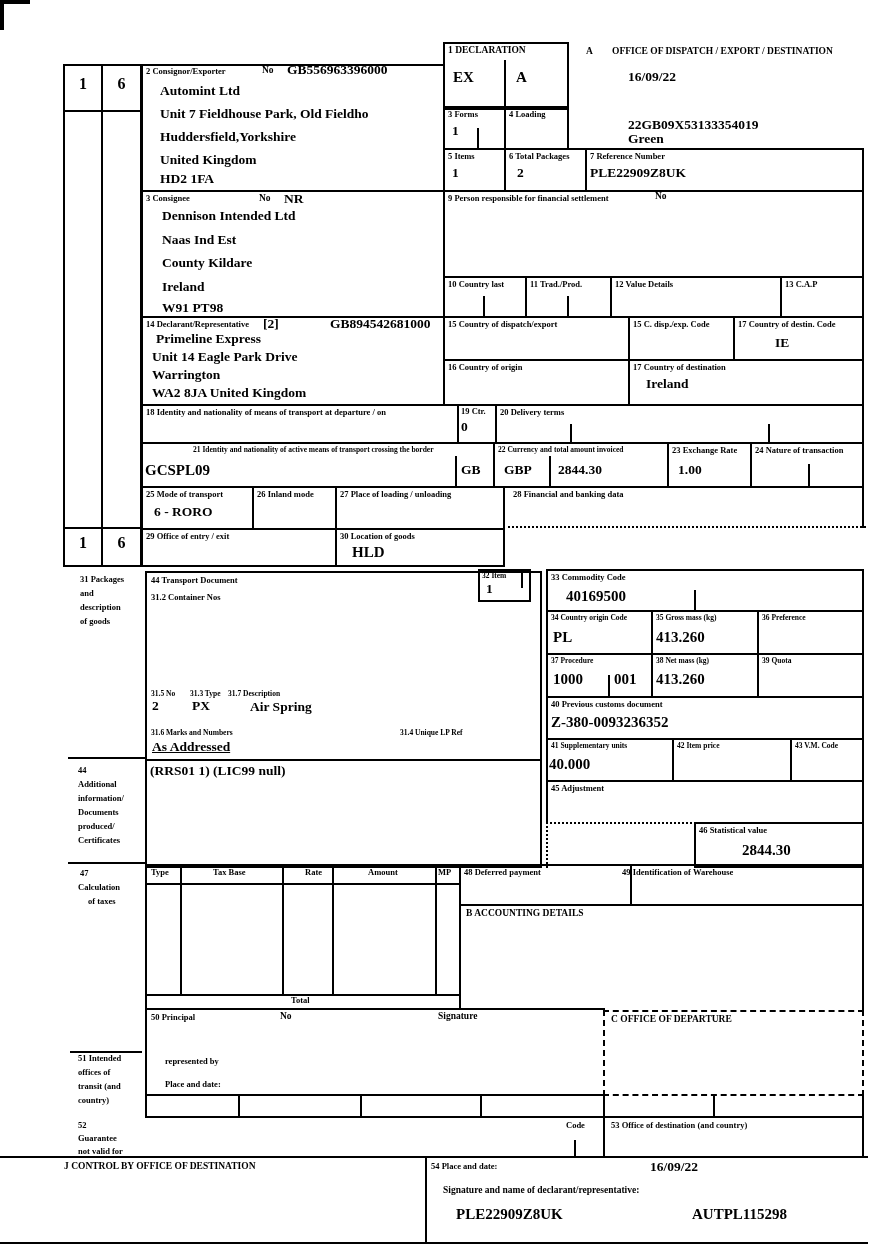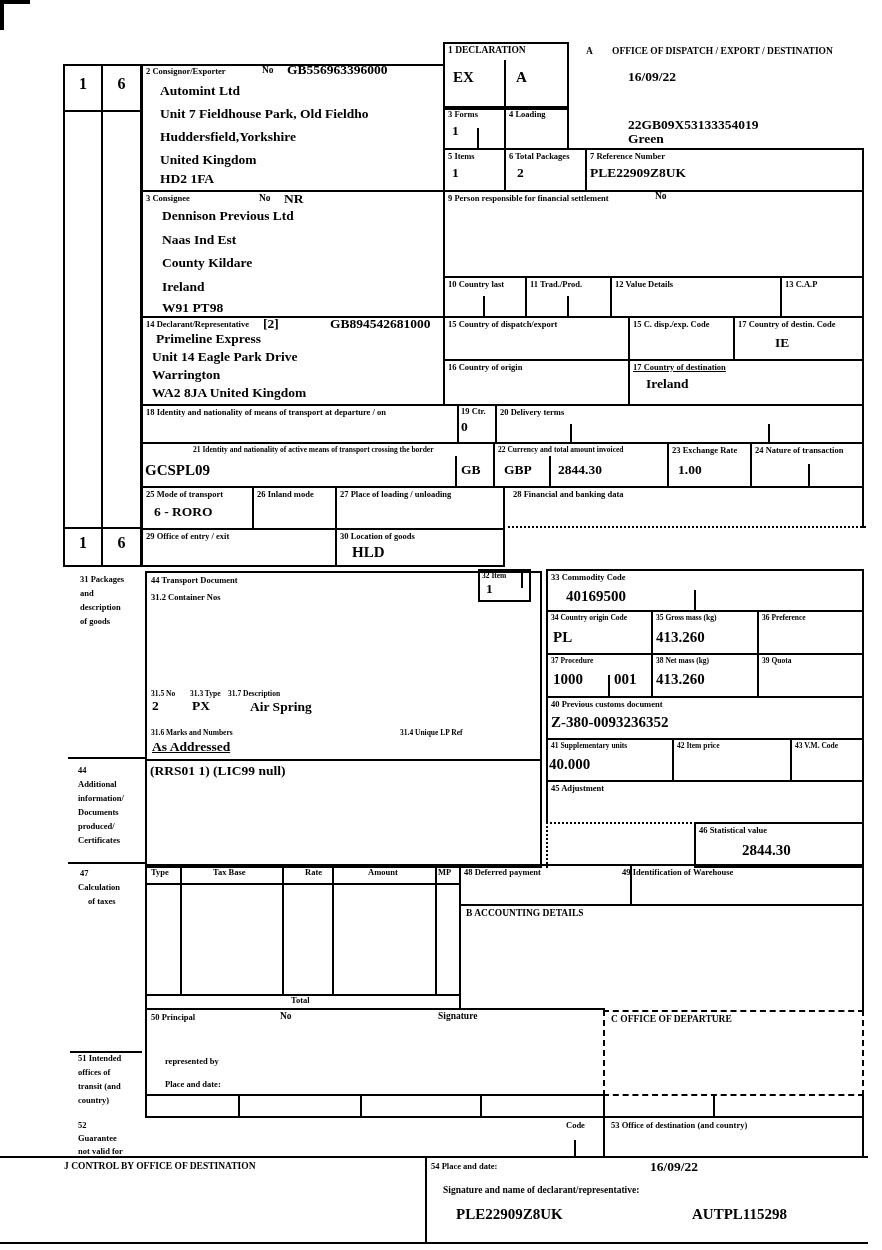--- a/index.html
+++ b/index.html
@@ -75,21 +75,21 @@
   <div class="t lab2" style="left:586px;top:47px;">A</div>
   <div class="t lab2" style="left:612px;top:47px;">OFFICE OF DISPATCH / EXPORT / DESTINATION</div>
   <div class="t val" style="left:628px;top:70px;">16/09/22</div>
   <div class="t val" style="left:628px;top:118px;">22GB09X53133354019</div>
   <div class="t val" style="left:628px;top:132px;">Green</div>
 
   <div class="box" style="left:141px;top:190px;width:304px;height:128px;"></div>
   <div class="t lab" style="left:146px;top:194px;">3 Consignee</div>
   <div class="t lab2" style="left:259px;top:194px;">No</div>
   <div class="t val" style="left:284px;top:192px;">NR</div>
-  <div class="t val" style="left:162px;top:209px;">Dennison Previous Ltd</div>
+  <div class="t val" style="left:162px;top:209px;">Dennison Intended Ltd</div>
   <div class="t val" style="left:162px;top:233px;">Naas Ind Est</div>
   <div class="t val" style="left:162px;top:256px;">County Kildare</div>
   <div class="t val" style="left:162px;top:280px;">Ireland</div>
   <div class="t val" style="left:162px;top:301px;">W91 PT98</div>
 
   <div class="box" style="left:443px;top:190px;width:421px;height:88px;"></div>
   <div class="t lab" style="left:448px;top:194px;">9 Person responsible for financial settlement</div>
   <div class="t lab2" style="left:655px;top:192px;">No</div>
 
   <div class="box" style="left:443px;top:276px;width:84px;height:42px;"></div>
@@ -115,21 +115,21 @@
   <div class="box" style="left:443px;top:316px;width:187px;height:45px;"></div>
   <div class="t lab" style="left:448px;top:320px;">15 Country of dispatch/export</div>
   <div class="box" style="left:628px;top:316px;width:107px;height:45px;"></div>
   <div class="t lab" style="left:633px;top:320px;">15 C. disp./exp. Code</div>
   <div class="box" style="left:733px;top:316px;width:131px;height:45px;"></div>
   <div class="t lab" style="left:738px;top:320px;">17 Country of destin. Code</div>
   <div class="t val" style="left:775px;top:336px;">IE</div>
   <div class="box" style="left:443px;top:359px;width:187px;height:47px;"></div>
   <div class="t lab" style="left:448px;top:363px;">16 Country of origin</div>
   <div class="box" style="left:628px;top:359px;width:236px;height:47px;"></div>
-  <div class="t lab" style="left:633px;top:363px;text-decoration:underline;">17 Country of destination</div>
+  <div class="t lab" style="left:633px;top:363px;">17 Country of destination</div>
   <div class="t val" style="left:646px;top:377px;">Ireland</div>
 
   <div class="box" style="left:141px;top:404px;width:318px;height:40px;"></div>
   <div class="t lab" style="left:146px;top:408px;">18 Identity and nationality of means of transport at departure / on</div>
   <div class="box" style="left:457px;top:404px;width:40px;height:40px;"></div>
   <div class="t lab" style="left:461px;top:407px;">19 Ctr.</div>
   <div class="t val" style="left:461px;top:420px;">0</div>
   <div class="box" style="left:495px;top:404px;width:369px;height:40px;"></div>
   <div class="t lab" style="left:500px;top:408px;">20 Delivery terms</div>
   <div class="vl" style="left:570px;top:424px;height:18px;"></div>

